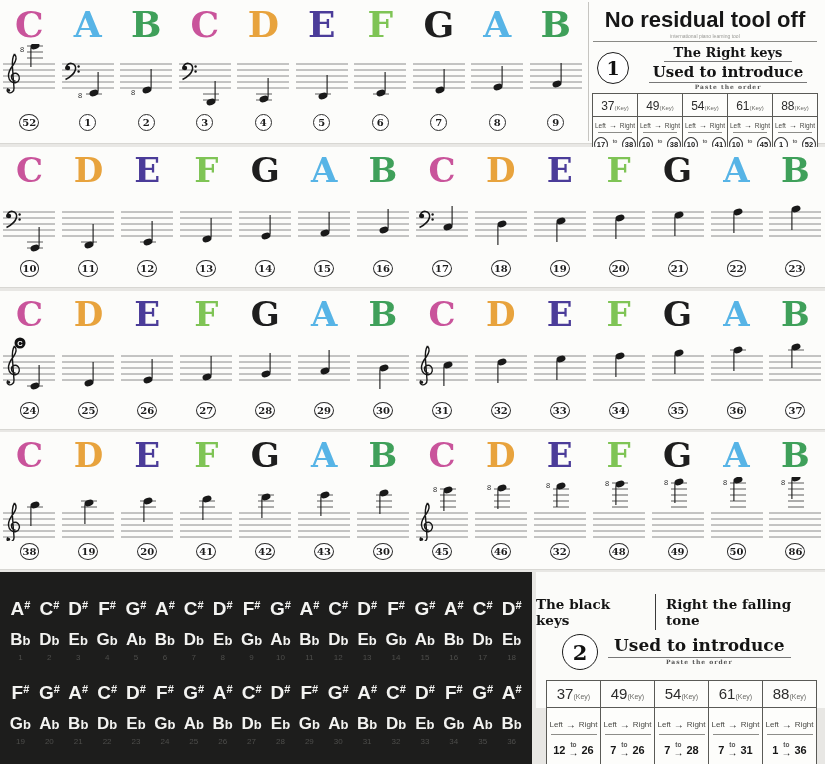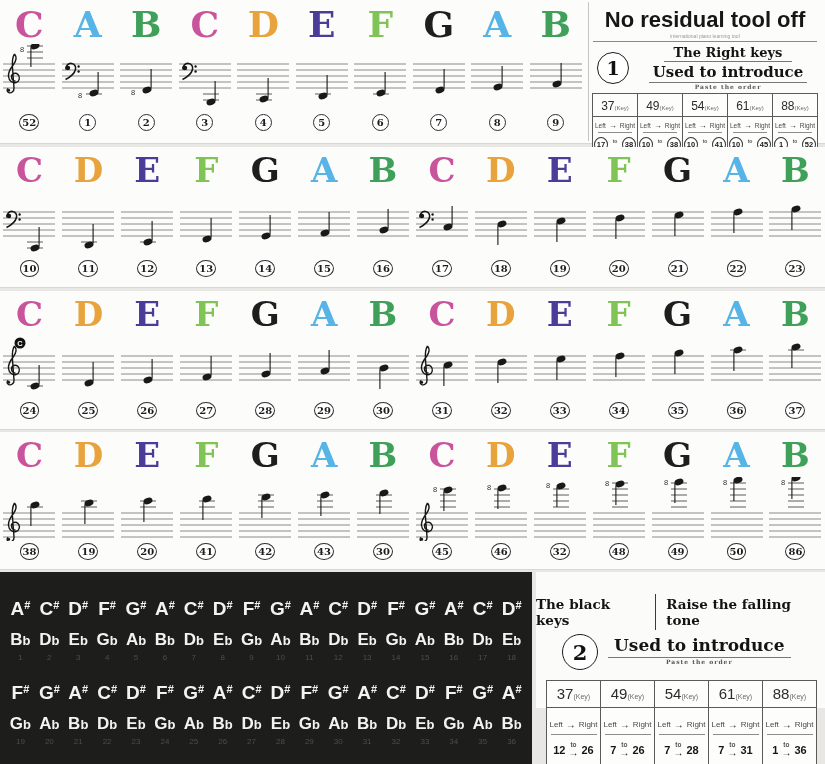--- a/index.html
+++ b/index.html
@@ -1197,21 +1197,21 @@
         <div class="bp-cell bp-num">35</div>
         <div class="bp-cell bp-num">36</div>
     </div>
   </div>
   </div>
 
 <div id="box2">
   <div class="hdr2">
     <span>The black keys</span>
     <span class="vdiv"></span>
-    <span>Raise the falling tone</span>
+    <span>Right the falling tone</span>
   </div>
   <div class="badge-row">
     <div class="badge">2</div>
     <div class="titles">
       <div><span class="t2t">Used to introduce</span></div>
       <div class="paste">Paste the order</div>
     </div>
   </div>
   <div class="ktable" id="t2">
    <div class="tcol">

